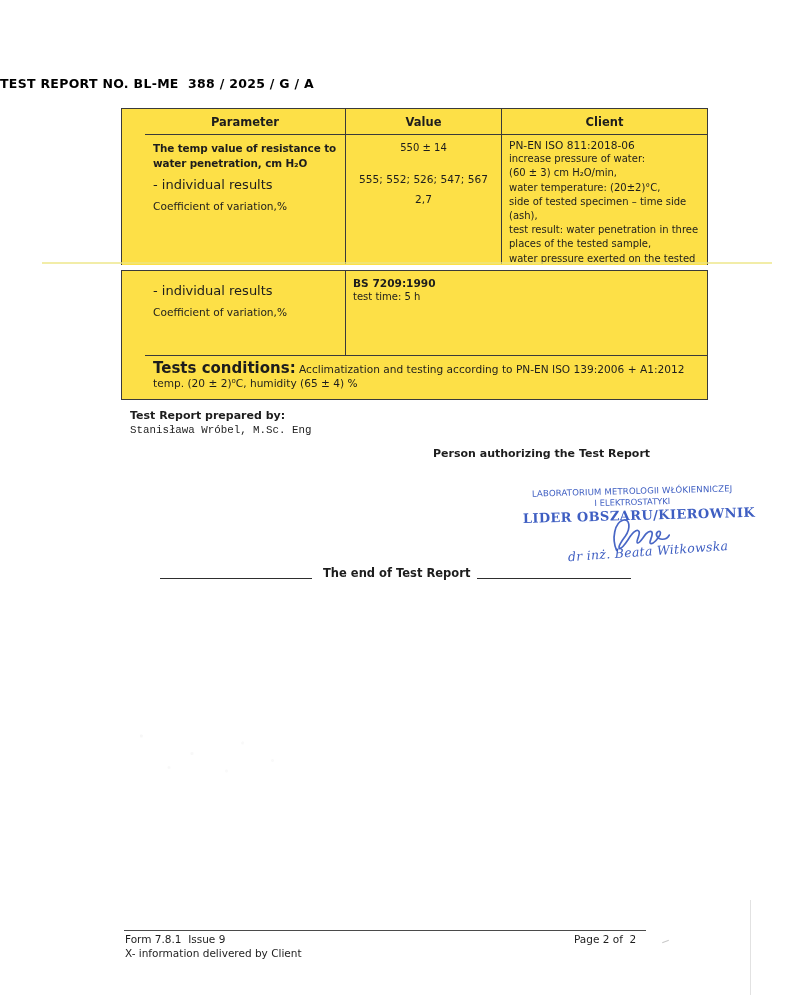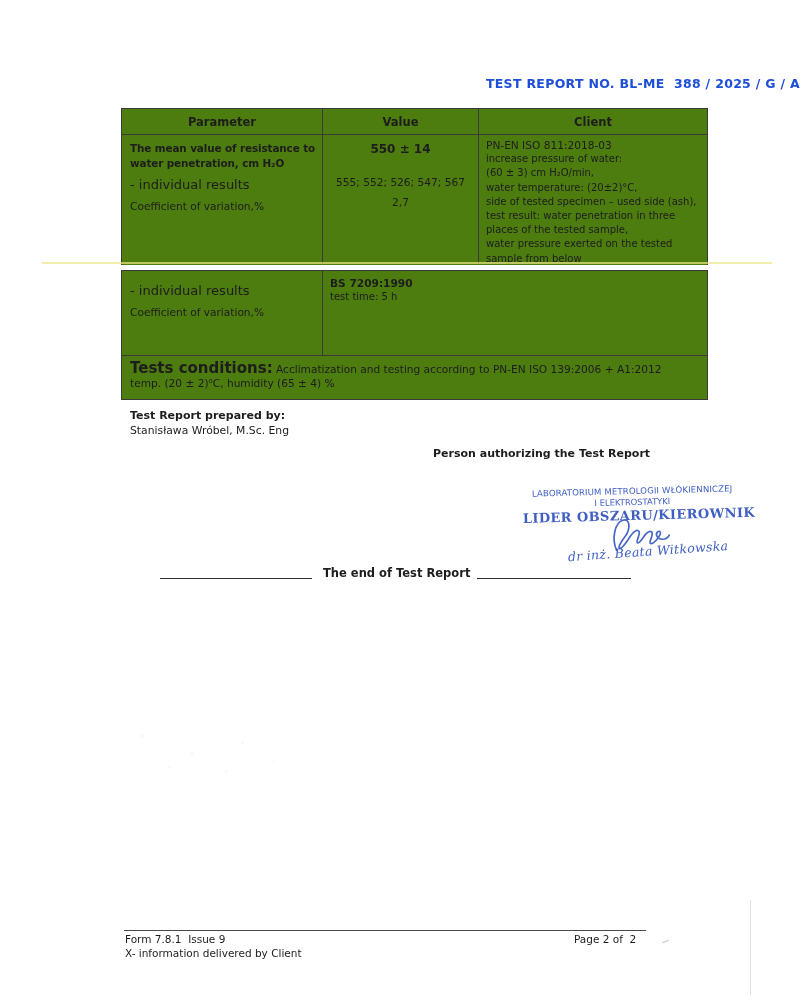--- a/index.html
+++ b/index.html
@@ -6,27 +6,27 @@
   .page {
     position:relative; width:800px; height:1000px; margin:0 auto;
     background:#ffffff; overflow:hidden;
     font-family:"DejaVu Sans","Liberation Sans",sans-serif;
     color:#1d1d1d;
   }
   .abs { position:absolute; }
 
   
   .doc-title {
-    top:76px; left:0; width:100%; text-align:right;
+    top:76px; left:0; width:100%; text-align:left;
     font-size:12.5px; font-weight:bold; letter-spacing:.3px; white-space:pre;
-    color:#1d4ed8;
+    color:#000000;
   }
 
   
-  .tblock { border:1.5px solid #3a3a3a; box-sizing:border-box; background:#4d7c0f; }
+  .tblock { border:1.5px solid #3a3a3a; box-sizing:border-box; background:#fde047;padding-left:23px; }
   .block1 { left:121px; top:108px; width:587px; height:157px; border-bottom:none; }
   .block2 { left:121px; top:270px; width:587px; }
   .thead {
     display:grid; grid-template-columns:201px 156px 1fr; height:26px;
     border-bottom:1.5px solid #3a3a3a; box-sizing:border-box;
   }
   .thead > div {
     display:flex; align-items:center; justify-content:center;
     font-size:11.5px; font-weight:bold;
   }
@@ -34,38 +34,38 @@
   .body1 { height:129px; }
   .body2 { height:85px; border-bottom:1.5px solid #3a3a3a; }
   .cell { box-sizing:border-box; overflow:hidden; }
   .cell.vline { border-right:1.4px solid #3a3a3a; }
   .param-cell { padding:6px 5px 0 8px; }
   .value-cell { padding:7px 2px 0 2px; text-align:center; }
   .remark-cell { padding:3px 4px 0 7px; }
   .param-main { font-size:10.4px; font-weight:bold; line-height:15px; letter-spacing:-.1px; }
   .sub1 { font-size:13px; margin-top:6px; }
   .sub2 { font-size:10.6px; margin-top:8px; }
-  .val-main { font-size:12px; font-weight:bold; }
+  .val-main { font-size:10px; font-weight:normal; }
   .val-sub1 { font-size:10.6px; margin-top:20px; }
   .val-sub2 { font-size:10.6px; margin-top:8px; }
   .rem-std { font-size:10.6px; line-height:14.2px; }
   .rem-std.bold { font-weight:bold; }
   .rem-line { font-size:10px; line-height:14.2px; }
 
   .conditions { padding:5px 10px 0 8px; height:43px; box-sizing:border-box; }
   .cond-line1 { font-size:10.6px; line-height:14px; }
   .cond-line1 b { font-size:15px; }
   .cond-line2 { font-size:10.6px; line-height:14px; }
 
   
   .yellow-line { left:42px; top:262px; width:730px; height:2px; background:#ece683; opacity:.7; }
 
   
   .prep-label { left:130px; top:409px; font-size:11px; font-weight:bold; }
-  .prep-name  { left:130px; top:424px; font-size:10.8px; }
+  .prep-name  { left:130px; top:424px; font-size:10.8px;font-family:Liberation Mono, monospace; }
   .auth-label { left:433px; top:447px; font-size:11px; font-weight:bold; }
 
   
   .stamp { left:523px; top:486px; width:220px; height:80px; transform:rotate(-1.5deg); }
   .stamp-l1 { font-size:8.6px; text-align:center; letter-spacing:.1px; white-space:nowrap; }
   .stamp-l2 { font-size:8.4px; text-align:center; margin-top:1px; }
   .stamp-l3 {
     font-family:"DejaVu Serif","Liberation Serif",serif;
     font-size:13px; font-weight:bold; text-align:center; letter-spacing:.4px; margin-top:1px;
     white-space:nowrap;
@@ -112,35 +112,35 @@
   <div class="abs doc-title">TEST REPORT NO. BL-ME  388 / 2025 / G / A</div>
 
   <div class="abs tblock block1">
     <div class="thead">
       <div class="cell vline">Parameter</div>
       <div class="cell vline">Value</div>
       <div class="cell">Client</div>
     </div>
     <div class="tbody body1">
       <div class="cell vline param-cell">
-        <div class="param-main">The mean value of resistance to water penetration, cm H₂O</div>
+        <div class="param-main">The temp value of resistance to water penetration, cm H₂O</div>
         <div class="sub1">- individual results</div>
         <div class="sub2">Coefficient of variation,%</div>
       </div>
       <div class="cell vline value-cell">
         <div class="val-main">550 ± 14</div>
         <div class="val-sub1">555; 552; 526; 547; 567</div>
         <div class="val-sub2">2,7</div>
       </div>
       <div class="cell remark-cell">
-        <div class="rem-std">PN-EN ISO 811:2018-03</div>
+        <div class="rem-std">PN-EN ISO 811:2018-06</div>
         <div class="rem-line">increase pressure of water:</div>
         <div class="rem-line">(60 ± 3) cm H₂O/min,</div>
         <div class="rem-line">water temperature: (20±2)°C,</div>
-        <div class="rem-line">side of tested specimen – used side (ash),</div>
+        <div class="rem-line">side of tested specimen – time side (ash),</div>
         <div class="rem-line">test result: water penetration in three places of the tested sample,</div>
         <div class="rem-line">water pressure exerted on the tested sample from below</div>
       </div>
     </div>
   </div>
 
   <div class="abs yellow-line"></div>
 
   <div class="abs tblock block2">
     <div class="tbody body2">

